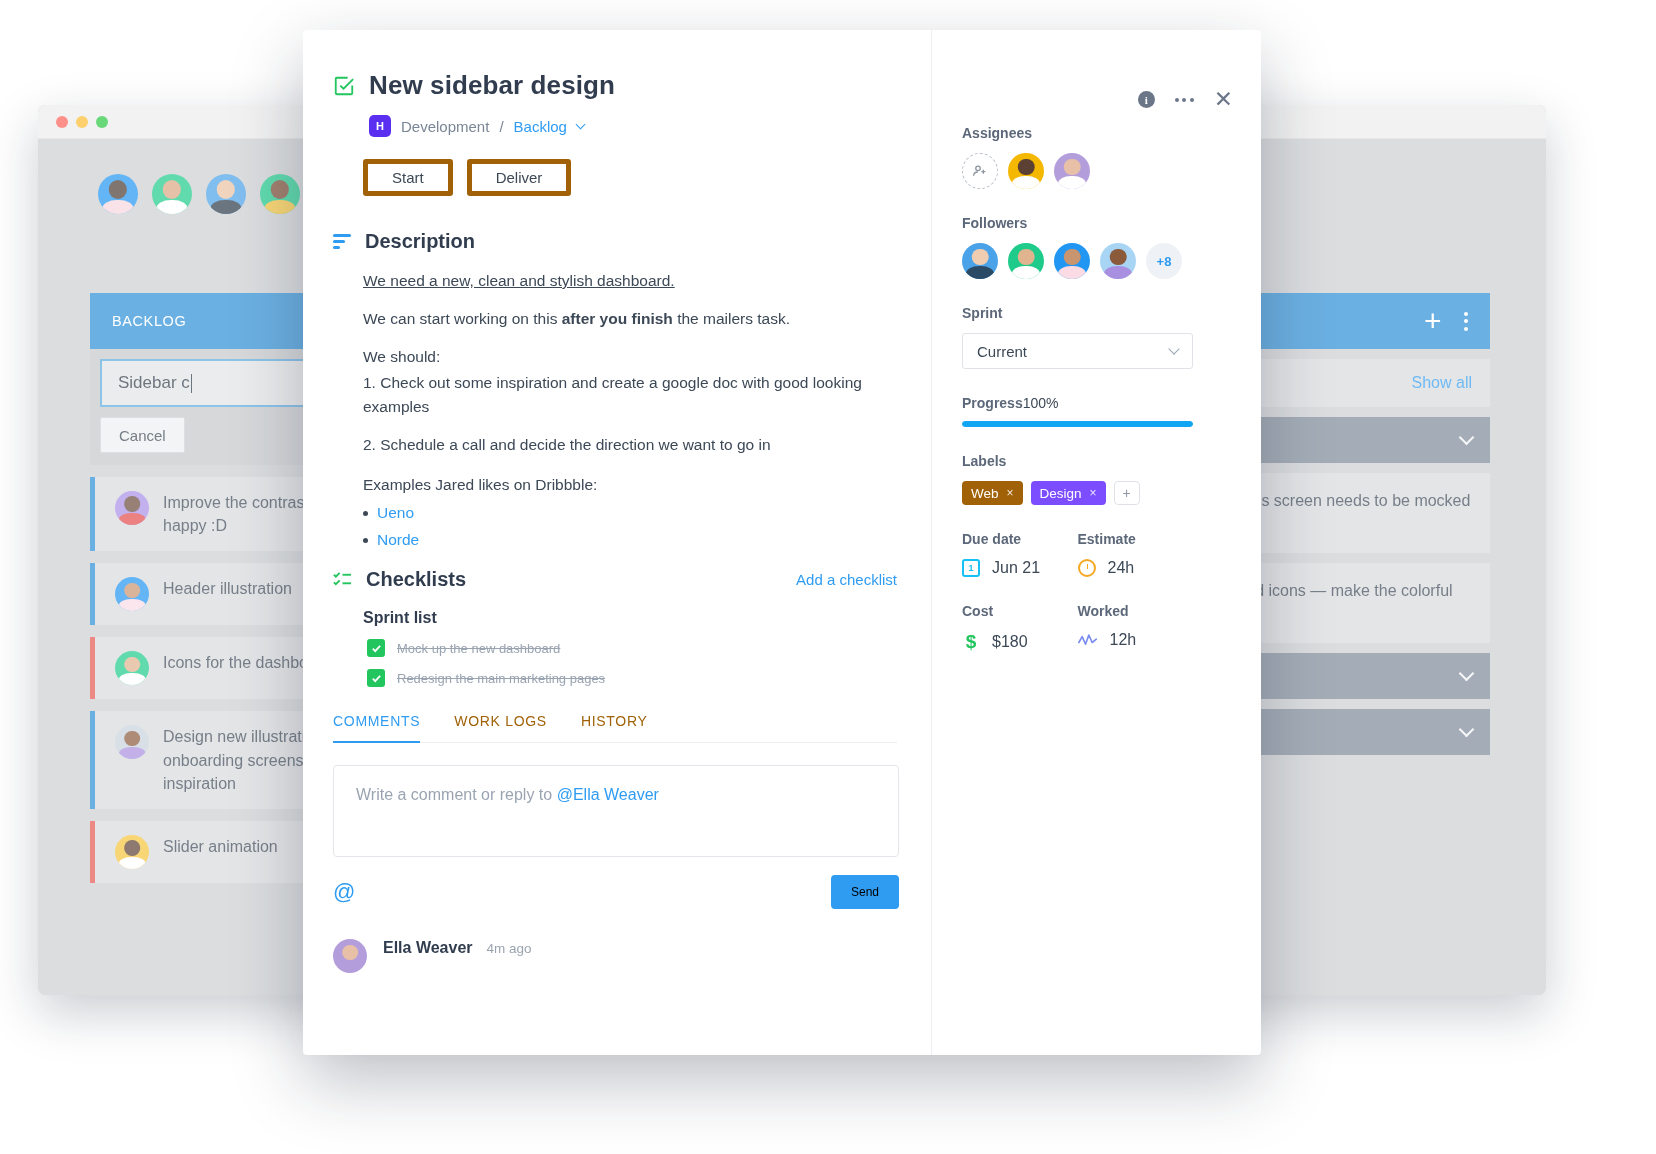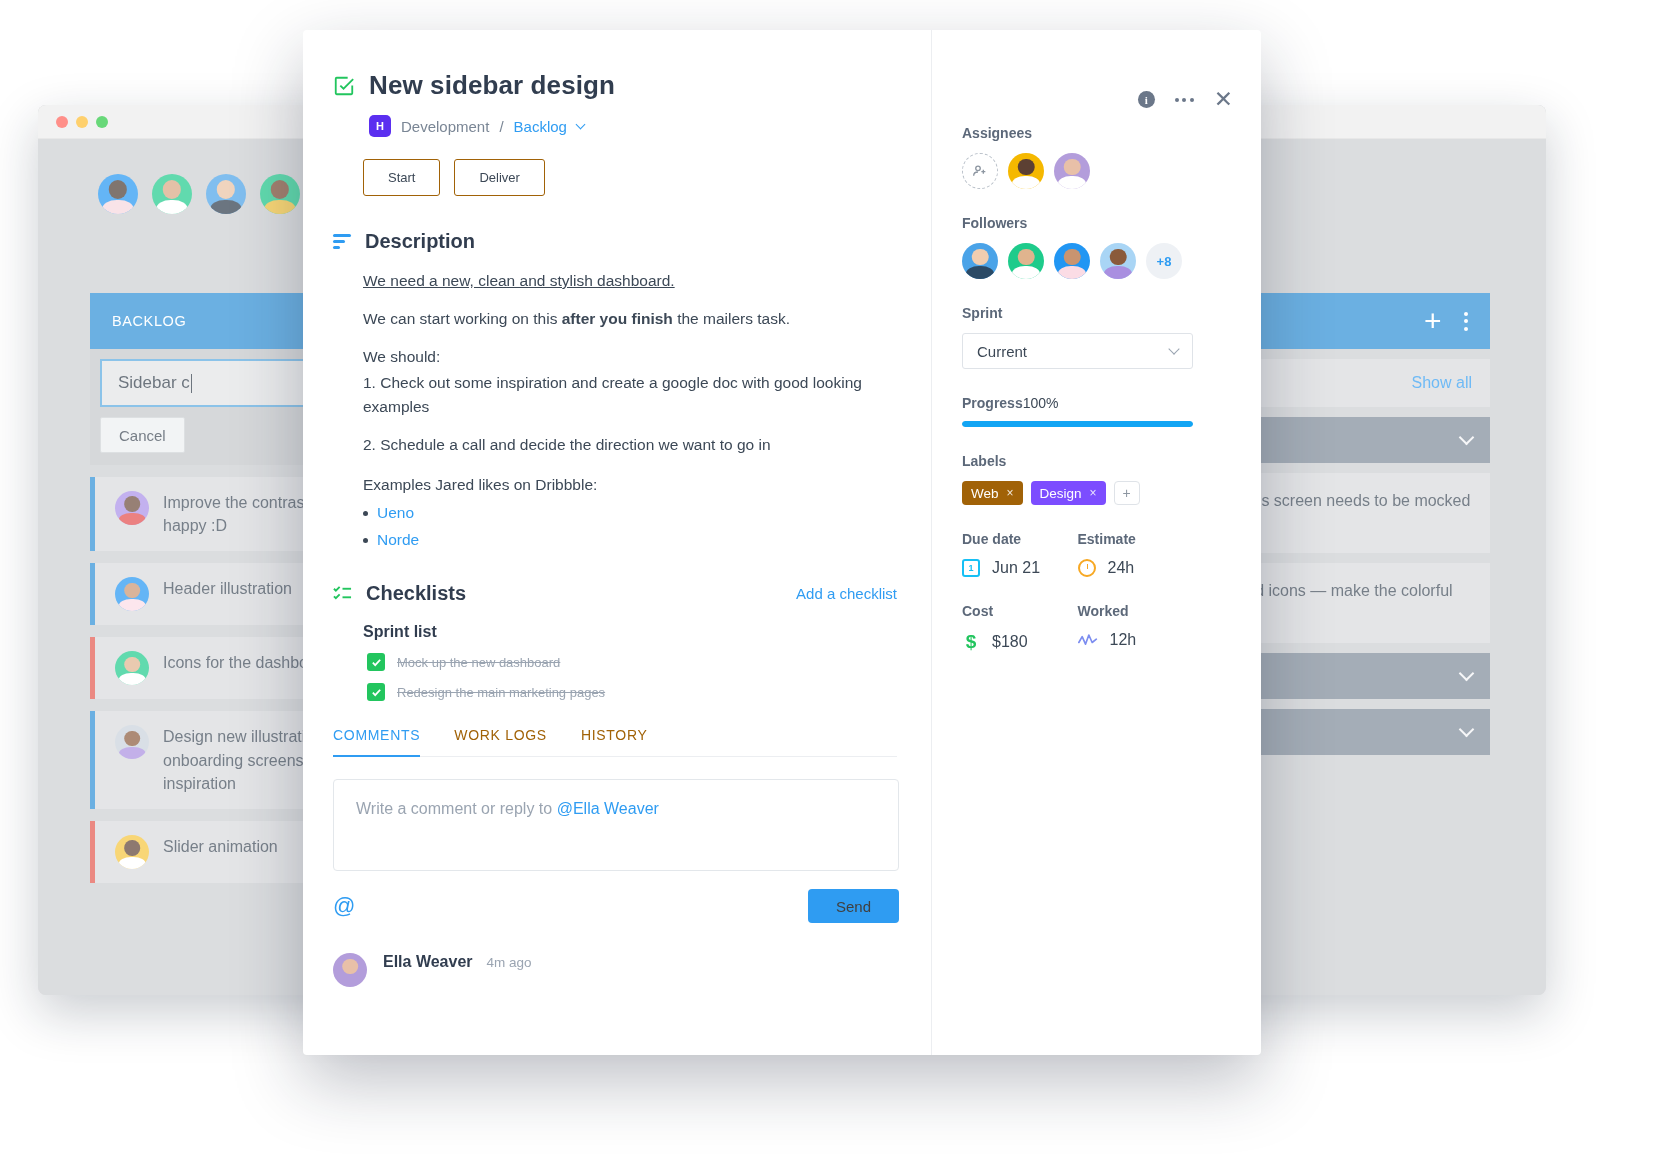--- a/index.html
+++ b/index.html
@@ -136,22 +136,22 @@
     width:22px;height:22px;border-radius:5px;background:#5b2ff0;color:#fff;
     display:flex;align-items:center;justify-content:center;font-size:11px;font-weight:700;
   }
   .bc-text { color:#7a8695; }
   .bc-link { color:#2f9cf2; }
   .bc-chev { width:7px;height:7px;border-right:1.6px solid #2f9cf2;border-bottom:1.6px solid #2f9cf2;
              transform:rotate(45deg); margin-top:-4px; }
 
   .btn-row { display:flex; gap:14px; margin: 22px 0 0 30px; }
   .ghost-btn {
-    height:37px; padding:0 24px; background:#fff; border:1px solid #a16207;
-    border-radius:3px; font-size:13px; color:#3c4856; display:flex;align-items:center;
+    height:37px; padding:0 24px; background:#fff; border:5px solid #a16207;
+    border-radius:3px; font-size:15px; color:#3c4856; display:flex;align-items:center;
   }
 
   .sec-head { display:flex; align-items:center; gap:14px; margin-top: 34px; }
   .sec-title { font-size:20px; color:#313d4f; font-weight:600; }
   .desc-ico { display:flex; flex-direction:column; gap:3px; width:18px; }
   .desc-ico i { height:3px; background:#2f9cf2; border-radius:2px; display:block;}
   .desc-ico i:nth-child(1){width:18px;} .desc-ico i:nth-child(2){width:12px;}
   .desc-ico i:nth-child(3){width:7px;}
 
   .desc-body { margin: 16px 0 0 30px; font-size:15.5px; color:#3c4856; line-height:1.55; }
@@ -184,22 +184,22 @@
 
   .comment-box {
     margin-top: 22px; width: 566px; height: 92px; border:1px solid #e3e7eb; border-radius:4px;
     padding: 20px 22px; font-size:16px; color:#9aa4b1;
   }
   .comment-box .mention { color:#2f9cf2; }
 
   .comment-actions { display:flex; align-items:center; margin-top: 18px; width:566px; }
   .at-ico { color:#2f9cf2; font-size:22px; line-height:1; }
   .send-btn {
-    margin-left:auto; background:#2f9cf2; color:#404040; border-radius:4px;
-    height:34px; padding:0 28px; display:flex;align-items:center; font-size:15px;
+    margin-left:auto; background:#2f9cf2; color:#000000; border-radius:4px;
+    height:34px; padding:0 20px; display:flex;align-items:center; font-size:12px;
   }
 
   .comment { display:flex; gap:16px; margin-top: 30px; width: 566px; }
   .c-av { width:34px;height:34px;border-radius:50%;flex:none;overflow:hidden;position:relative;}
   .c-body { flex:1; }
   .c-top { display:flex; align-items:baseline; gap:14px; }
   .c-name { font-size:16px; color:#313d4f; font-weight:600;}
   .c-time { font-size:13.5px; color:#9aa4b1; }
 
   
@@ -425,21 +425,21 @@
         <p class="ol-line" style="margin-bottom:16px;">2. Schedule a call and decide the direction we want to go in</p>
         <p style="margin-bottom:4px;">Examples Jared likes on Dribbble:</p>
         <div class="bul">
             <span>Ueno</span>
           </div>
         <div class="bul">
             <span>Norde</span>
           </div>
       </div>
 
-      <div class="sec-head" style="margin-top:30px;">
+      <div class="sec-head" style="margin-top:16px;">
         <span class="check-ico">
           <svg viewBox="0 0 20 20" width="19" height="19" fill="none" stroke="#22c55e" stroke-width="2">
             <path d="M1 5l2 2 4-4"></path>
               <path d="M1 13l2 2 4-4"></path>
             <path d="M10 5h9" stroke="#22c55e"></path>
               <path d="M10 14h9" stroke="#22c55e"></path>
           </svg>
         </span>
         <span class="sec-title">Checklists</span>
         <span class="add-checklist">Add a checklist</span>

